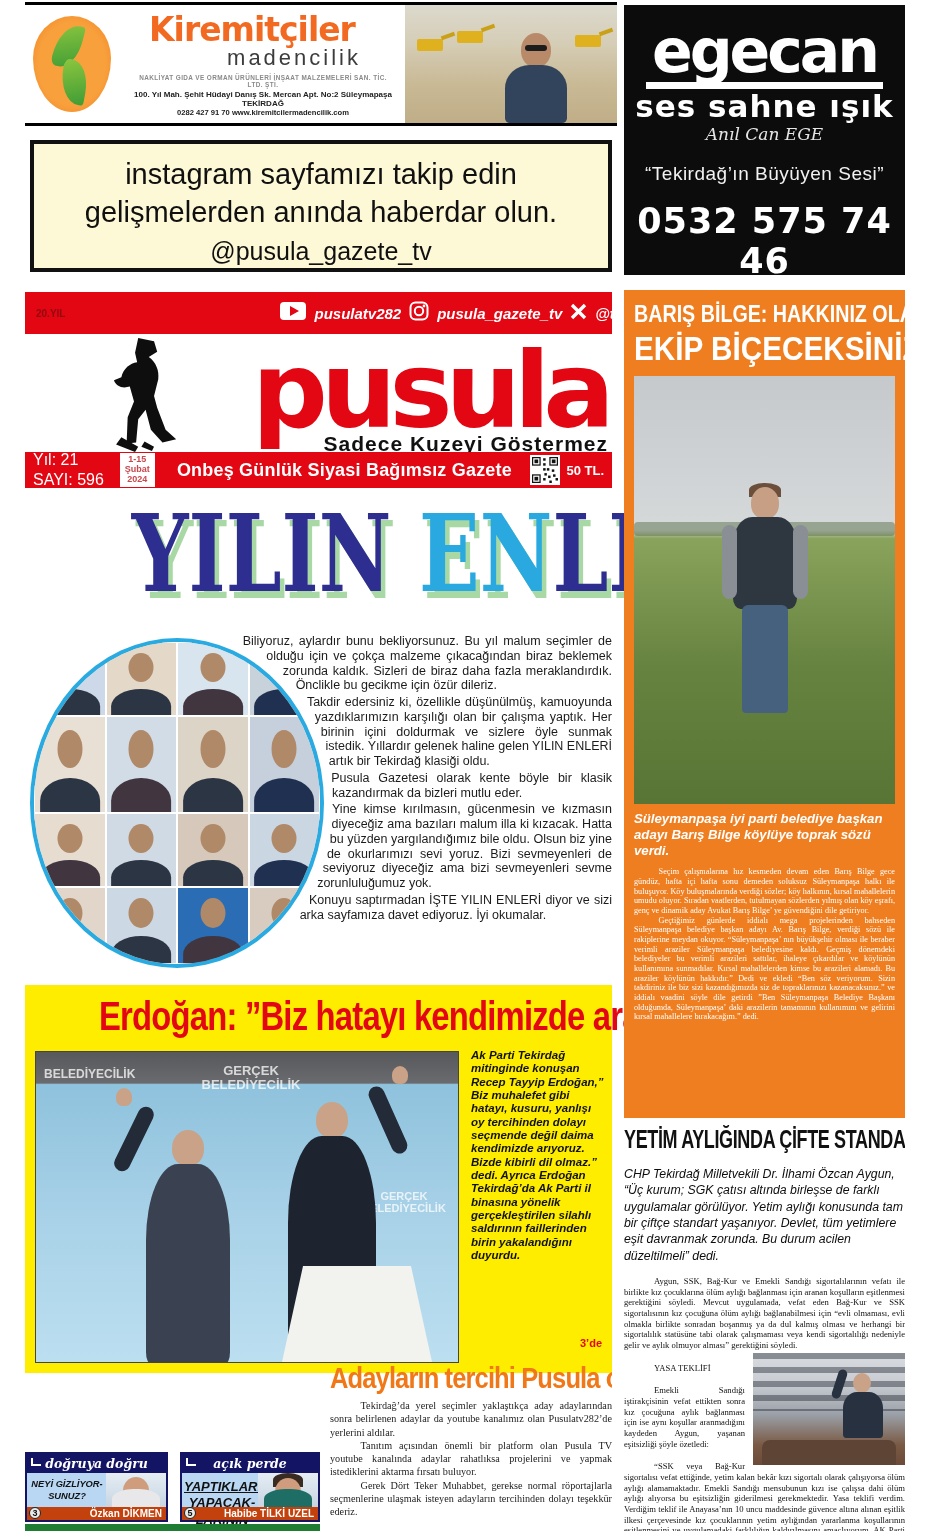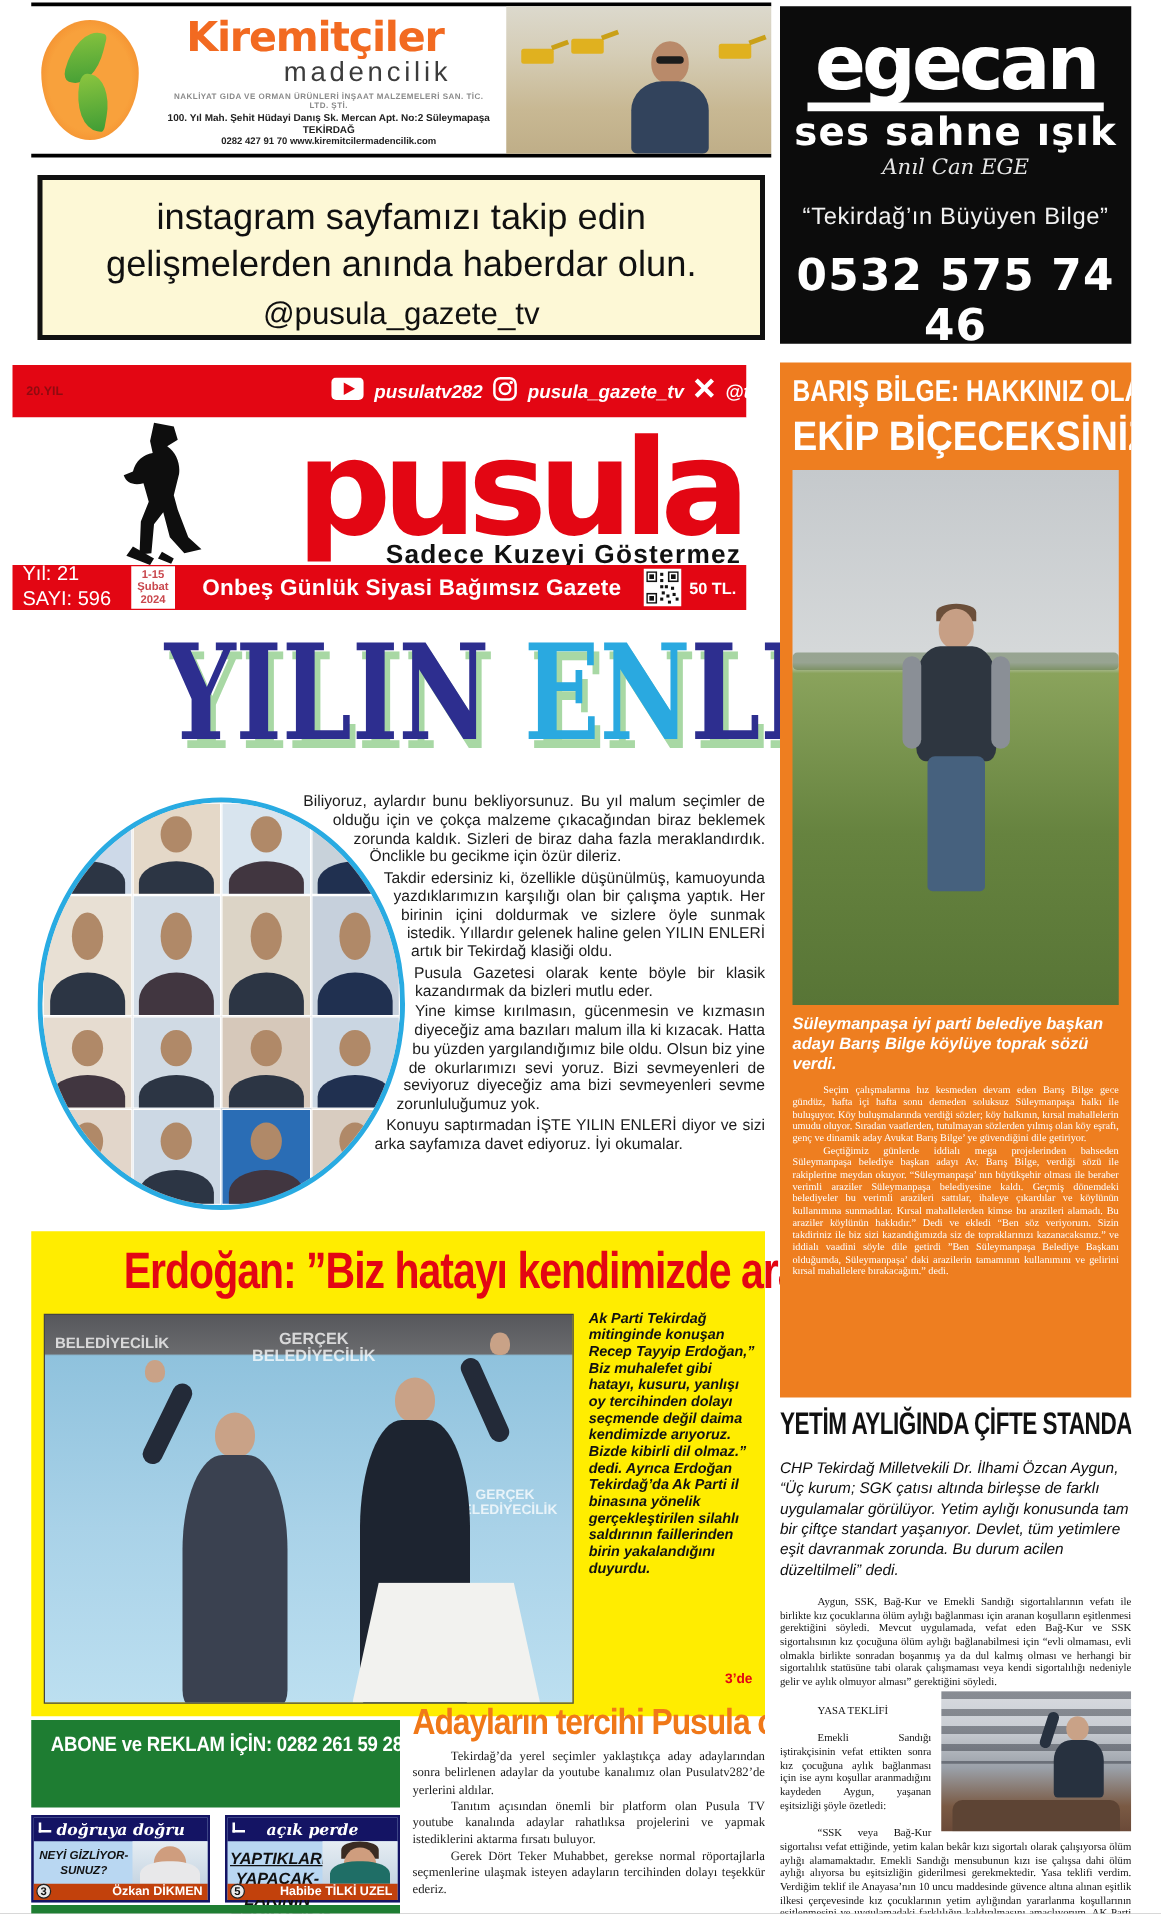--- a/index.html
+++ b/index.html
@@ -43,21 +43,21 @@
   .eg-slogan { font-size: 19px; margin-top: 20px; letter-spacing: .5px; color: #f2f2f2; }
   .eg-phone { font-family: "DejaVu Sans", sans-serif; font-weight: 800; font-size: 35px; letter-spacing: 1px; margin-top: 16px; }
   .eg-addr { font-family: "Liberation Serif", serif; font-weight: 700; font-size: 9px; line-height: 1.35; margin-top: 8px; }
 
   
   .insta { left: 30px; top: 140px; width: 582px; height: 132px; background: #fdf8d6; border: 4px solid #111; text-align: center; padding-top: 12px; }
   .insta .l { font-size: 29px; color: #101010; line-height: 1.3; }
   .insta .h { font-size: 25px; color: #101010; margin-top: 6px; }
 
   
-  .masthead { left: 10px; top: 292px; width: 587px; height: 248px; }
+  .masthead { left: 25px; top: 292px; width: 587px; height: 248px; }
   .mh-top { position: relative; height: 42px; background: #e30613; display: flex; align-items: center; }
   .eye { width: 30px; height: 27px; margin-left: 8px; border-radius: 50% 50% 50% 6px;
     background: radial-gradient(circle at 52% 52%, #111 0 3px, #e8a13c 3px 6px, #fff 6px 9px, #1b2f6e 9px); }
   .anniv { color: #8f0b10; font-weight: 800; font-size: 10px; margin-left: 3px; }
   .socials { display: flex; align-items: center; gap: 8px; margin-left: 215px; }
   .soc-handle { color: #fff; font-weight: 700; font-style: italic; font-size: 15px; }
   .mh-white { position: relative; height: 118px; background: #fff; }
   .ataturk { position: absolute; left: 34px; top: 2px; width: 150px; height: 116px; }
   .pusula-logo { position: absolute; left: 205px; bottom: 14px; width: 400px; text-align: center;
     font-family: "DejaVu Sans", sans-serif; font-weight: 800; font-size: 106px; line-height: .9;
@@ -194,21 +194,21 @@
           <div class="shade"></div>
           <div class="torso"></div>
       </div>
     </div>
   </section>
 
   <section class="abs ad-egecan">
     <div><span class="eg-brand">egecan</span></div>
     <div class="eg-line2">ses sahne ışık</div>
     <div class="eg-line3">Anıl Can EGE</div>
-    <div class="eg-slogan">“Tekirdağ’ın Büyüyen Bilge”</div>
+    <div class="eg-slogan">“Tekirdağ’ın Büyüyen Sesi”</div>
     <div class="eg-phone">0532 575 74 46</div>
     <div class="eg-addr">
       <div>Yavuz mh. Hükümet cd. Koca Kardeşler Pasajı</div>
       <div>D Blok 173/4 SÜLEYMANPAŞA/TEKİRDAĞ</div>
     </div>
   </section>
 
   <section class="abs insta">
     <div class="l">instagram sayfamızı takip edin</div>
     <div class="l">gelişmelerden anında haberdar olun.</div>
@@ -339,23 +339,20 @@
         <div class="hand" style="right:-16px;top:-30px;"></div>
         <div class="head" style="left:44px;top:6px;width:32px;height:36px;"></div>
         <div class="body" style="left:16px;top:40px;width:88px;height:228px;background:#1d2430;"></div>
       </div>
       <div class="podium"></div>
     </div>
     <div class="erd-txt">Ak Parti Tekirdağ mitinginde konuşan Recep Tayyip Erdoğan,” Biz muhalefet gibi hatayı, kusuru, yanlışı oy tercihinden dolayı seçmende değil daima kendimizde arıyoruz. Bizde kibirli dil olmaz.” dedi. Ayrıca Erdoğan Tekirdağ’da Ak Parti il binasına yönelik gerçekleştirilen silahlı saldırının faillerinden birin yakalandığını duyurdu.</div>
     <div class="erd-jump">3’de</div>
   </section>
 
-  <section class="abs abone">
-    <span class="cond">ABONE ve REKLAM İÇİN: 0282 261 59 28</span>
-  </section>
 
   <section class="abs teaser" style="left:25px;width:143px;">
     <div class="tz-head">
       <span class="tz-brk"></span>
       <span class="tz-col">doğruya doğru</span>
     </div>
     <div class="tz-title">
       <div>NEYİ GİZLİYOR-</div>
       <div>SUNUZ?</div>
     </div>

